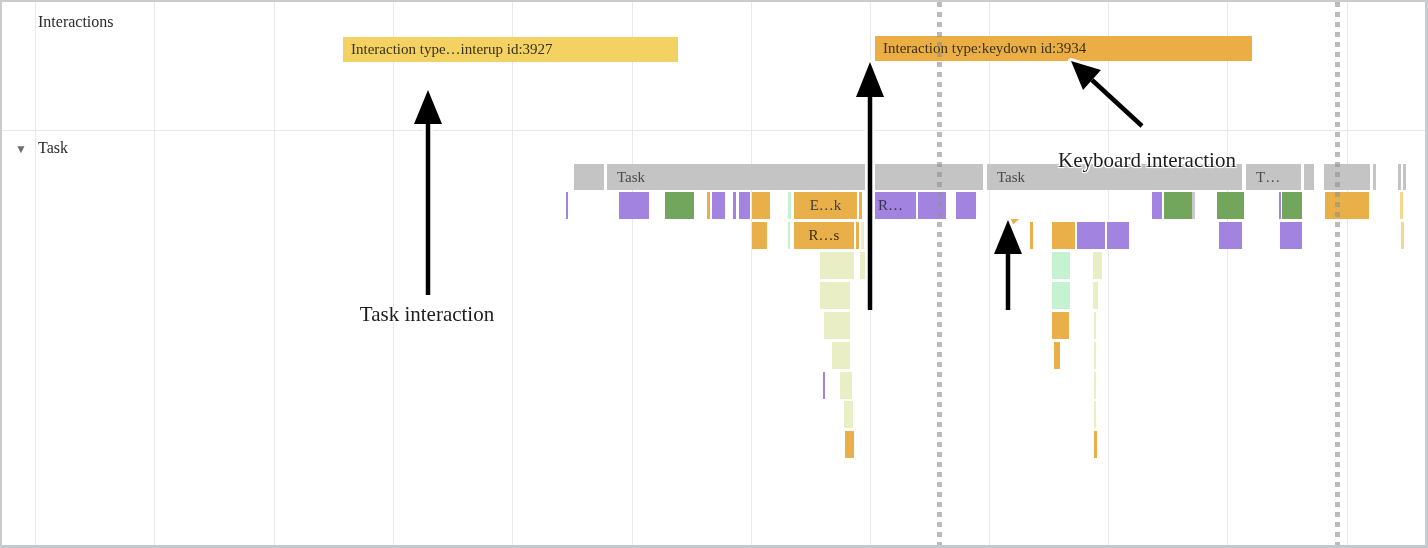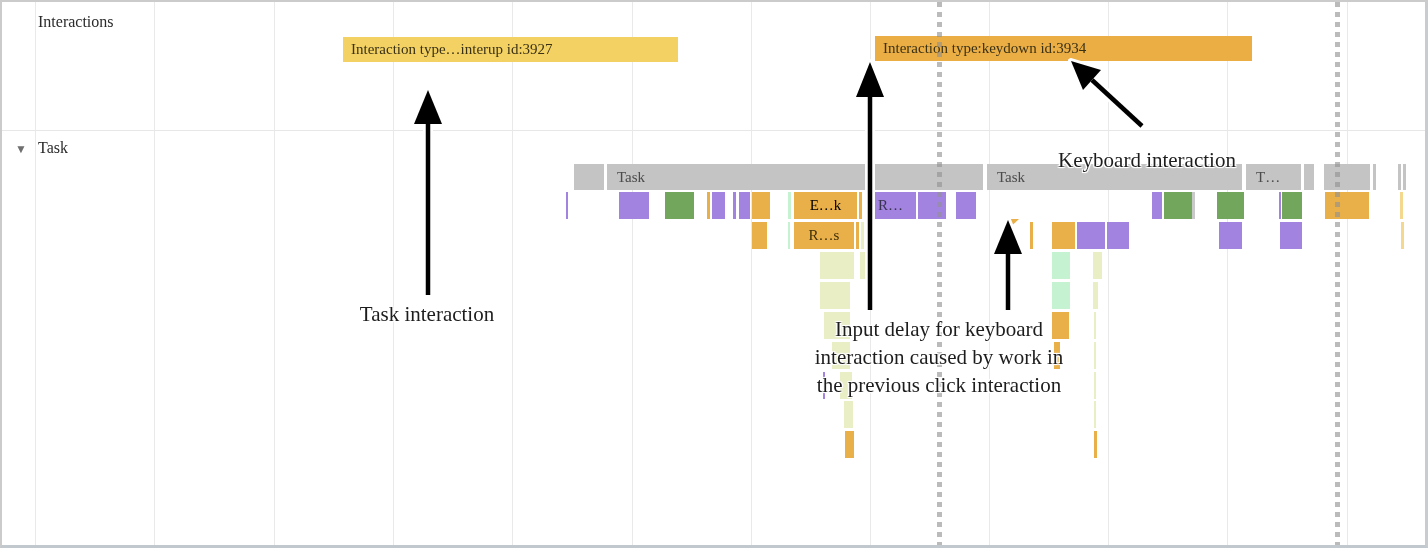--- a/index.html
+++ b/index.html
@@ -71,21 +71,21 @@
     <div class="bar" style="left: 1401px; top: 162px; width: 3px; height: 26px; background: rgb(196, 196, 196); color: rgb(75, 75, 75);"></div>
     <div class="bar" style="left: 564px; top: 190px; width: 2px; height: 27px; background: rgb(163, 131, 224); color: rgb(56, 51, 79);"></div>
     <div class="bar" style="left: 617px; top: 190px; width: 30px; height: 27px; background: rgb(163, 131, 224); color: rgb(56, 51, 79);"></div>
     <div class="bar" style="left: 663px; top: 190px; width: 29px; height: 27px; background: rgb(114, 166, 93); color: rgb(46, 63, 40);"></div>
     <div class="bar" style="left: 705px; top: 190px; width: 3px; height: 27px; background: rgb(233, 176, 74); color: rgb(62, 47, 10);"></div>
     <div class="bar" style="left: 710px; top: 190px; width: 13px; height: 27px; background: rgb(163, 131, 224); color: rgb(56, 51, 79);"></div>
     <div class="bar" style="left: 731px; top: 190px; width: 3px; height: 27px; background: rgb(163, 131, 224); color: rgb(56, 51, 79);"></div>
     <div class="bar" style="left: 737px; top: 190px; width: 11px; height: 27px; background: rgb(163, 131, 224); color: rgb(56, 51, 79);"></div>
     <div class="bar" style="left: 750px; top: 190px; width: 18px; height: 27px; background: rgb(233, 176, 74); color: rgb(62, 47, 10);"></div>
     <div class="bar" style="left: 786px; top: 190px; width: 3px; height: 27px; background: rgb(197, 242, 209); color: rgb(62, 62, 62);"></div>
-    <div class="bar" style="left: 792px; top: 190px; width: 63px; height: 27px; background: rgb(233, 176, 74); color: #000000;">E…k</div>
+    <div class="bar" style="left: 792px; top: 190px; width: 63px; height: 27px; background: rgb(233, 176, 74); color: #404040;">E…k</div>
     <div class="bar" style="left: 857px; top: 190px; width: 3px; height: 27px; background: rgb(233, 176, 74); color: rgb(62, 47, 10);"></div>
     <div class="bar left" style="left: 873px; top: 190px; width: 41px; height: 27px; background: rgb(163, 131, 224); color: rgb(56, 51, 79);">R…</div>
     <div class="bar" style="left: 916px; top: 190px; width: 28px; height: 27px; background: rgb(163, 131, 224); color: rgb(56, 51, 79);"></div>
     <div class="bar" style="left: 954px; top: 190px; width: 20px; height: 27px; background: rgb(163, 131, 224); color: rgb(56, 51, 79);"></div>
     <div class="notch" style="left: 1005px; top: 217px; border-top: 11px solid rgb(233, 176, 74);"></div>
     <div class="bar" style="left: 1150px; top: 190px; width: 10px; height: 27px; background: rgb(163, 131, 224); color: rgb(56, 51, 79);"></div>
     <div class="bar" style="left: 1162px; top: 190px; width: 28px; height: 27px; background: rgb(114, 166, 93); color: rgb(46, 63, 40);"></div>
     <div class="bar" style="left: 1190px; top: 190px; width: 3px; height: 27px; background: rgb(201, 201, 201); color: rgb(75, 75, 75);"></div>
     <div class="bar" style="left: 1215px; top: 190px; width: 27px; height: 27px; background: rgb(114, 166, 93); color: rgb(46, 63, 40);"></div>
     <div class="bar" style="left: 1277px; top: 190px; width: 2px; height: 27px; background: rgb(163, 131, 224); color: rgb(56, 51, 79);"></div>
@@ -143,18 +143,13 @@
       <polygon points="1069,59 1099,68 1081,88" fill="#ffffff" stroke="#ffffff" stroke-width="6" stroke-linejoin="round"></polygon>
       <line x1="1140" y1="124" x2="1090" y2="78" stroke="#000000" stroke-width="4.5"></line>
       <polygon points="1069,59 1099,68 1081,88" fill="#000000"></polygon>
     </svg>
 <div class="note" style="left: 425px; top: 298px; font-size: 21px; line-height: 28px;">
       <div>Task interaction</div>
     </div>
     <div class="note" style="left: 1145px; top: 144px; font-size: 21px; line-height: 28px;">
       <div>Keyboard interaction</div>
     </div>
-    <div class="note" style="left: 937px; top: 313px; font-size: 21px; line-height: 28px;">
-      <div>Input delay for keyboard</div>
-      <div>interaction caused by work in</div>
-      <div>the previous click interaction</div>
-    </div>
   </div>
 
 </body></html>

